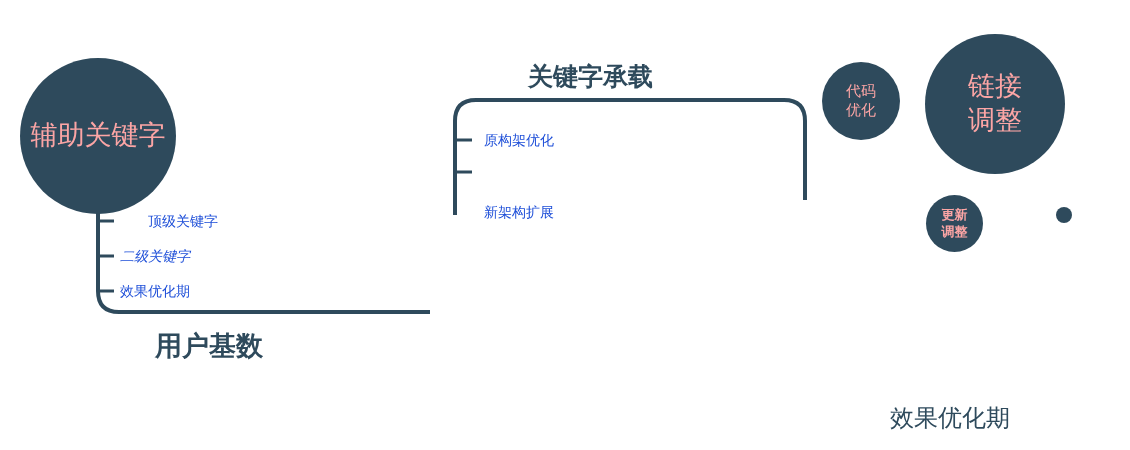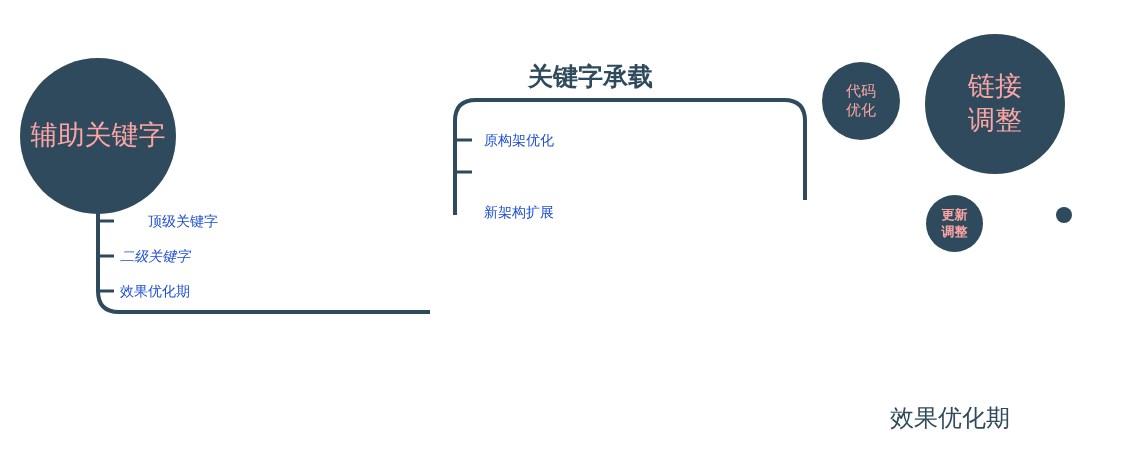--- a/index.html
+++ b/index.html
@@ -116,17 +116,18 @@
   <div class="dot"></div>
 
 
   <div class="tick-label t-traffic-0">顶级关键字</div>
   <div class="tick-label t-traffic-1">二级关键字</div>
   <div class="tick-label t-traffic-2">效果优化期</div>
 
   <div class="tick-label t-structure-0">原构架优化</div>
   <div class="tick-label t-structure-1">新架构扩展</div>
 
+  <div class="edge-label l-user-base">用户基数</div>
   <div class="edge-label l-keyword-carry">关键字承载</div>
 
   <div class="edge-label l-footer">效果优化期</div>
 
 </div>
 
 </body></html>

